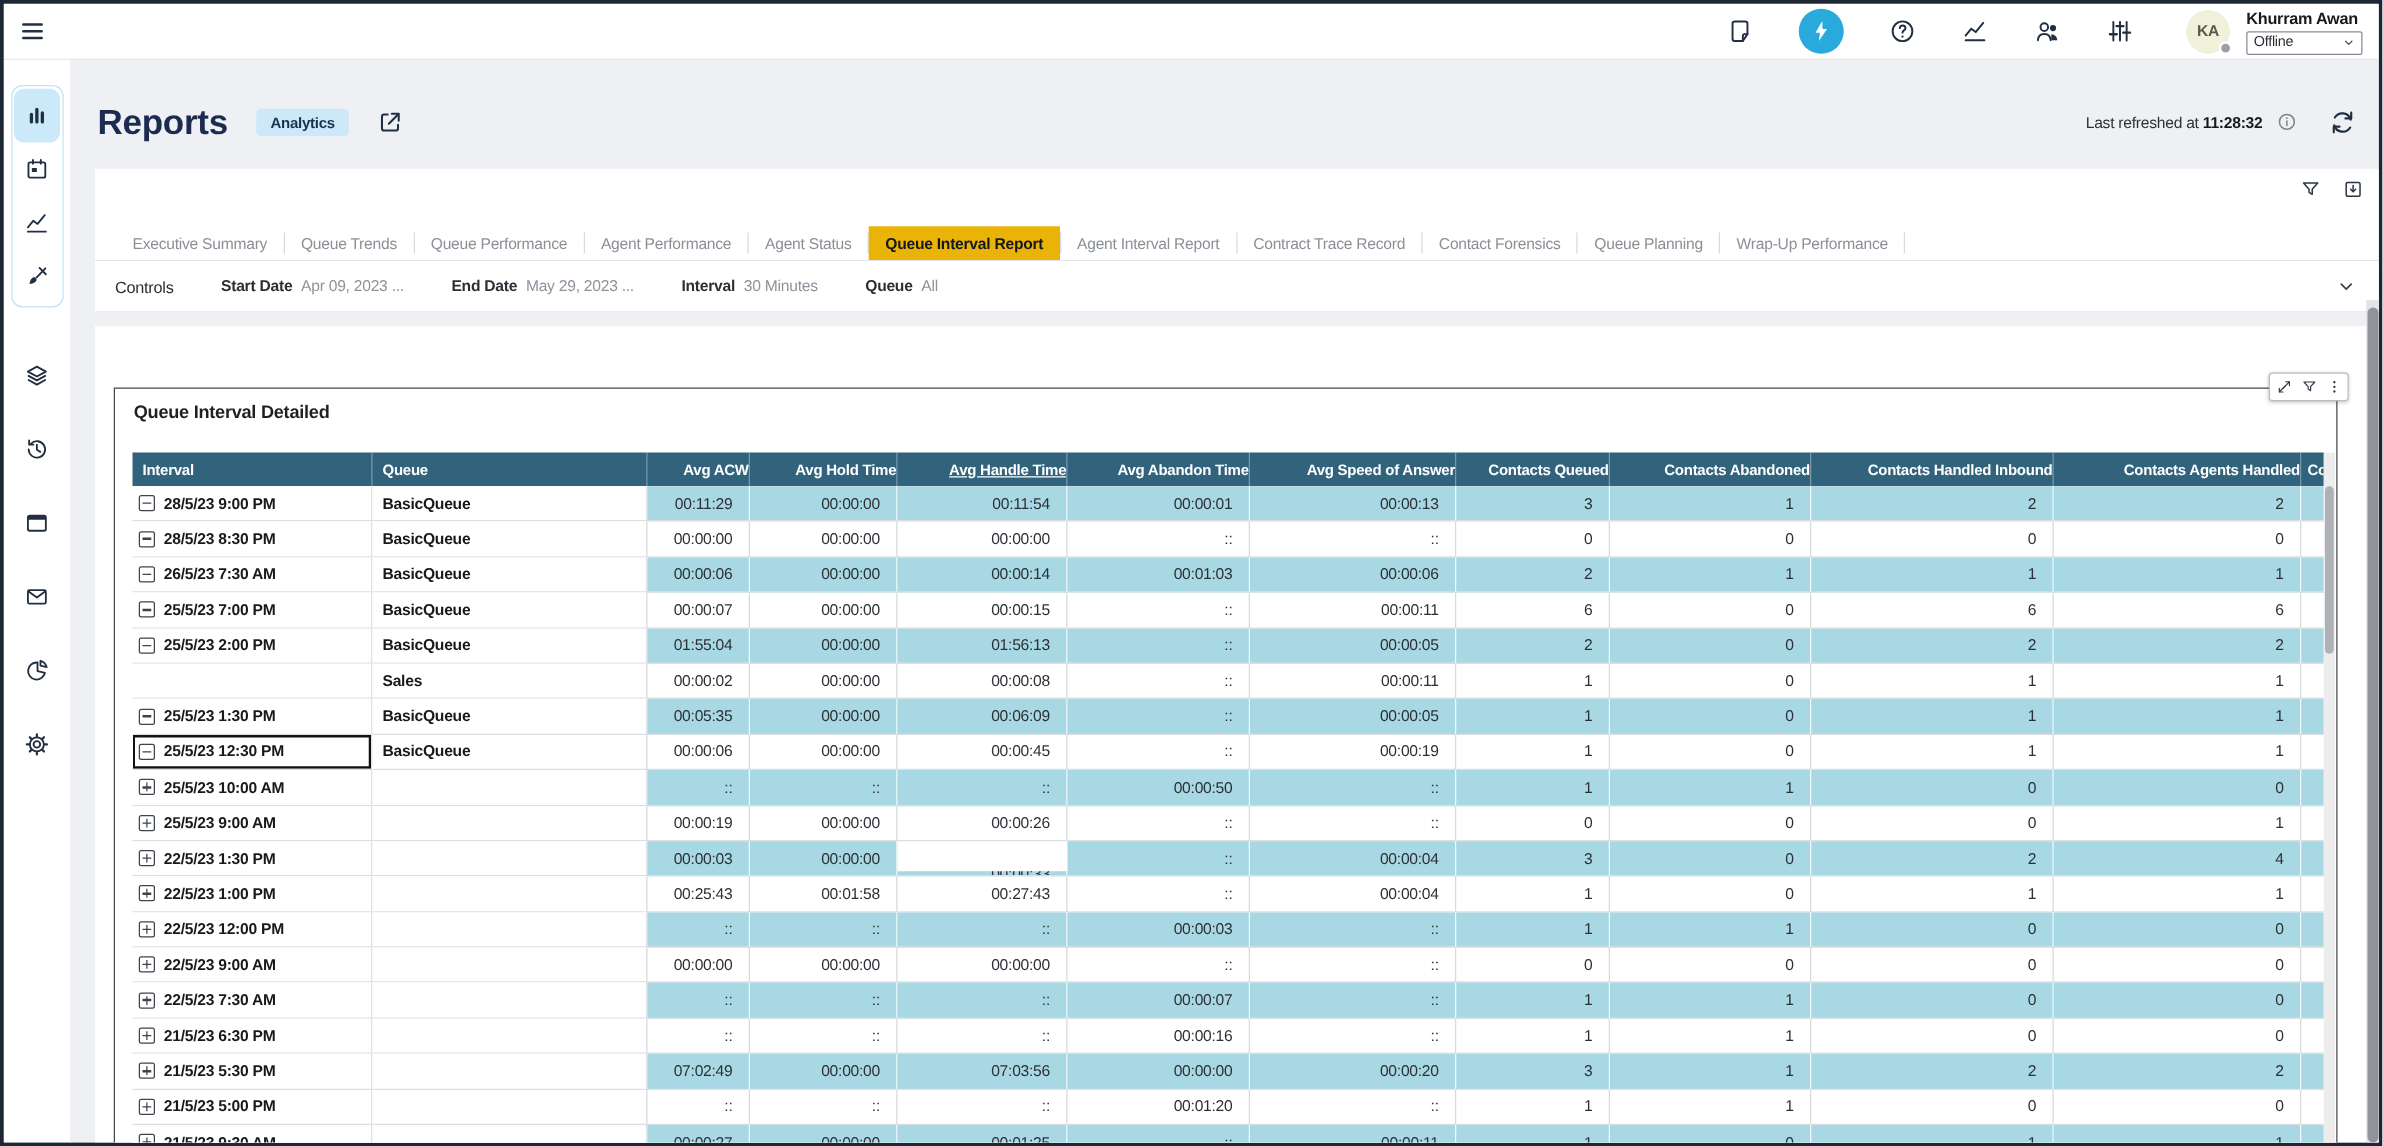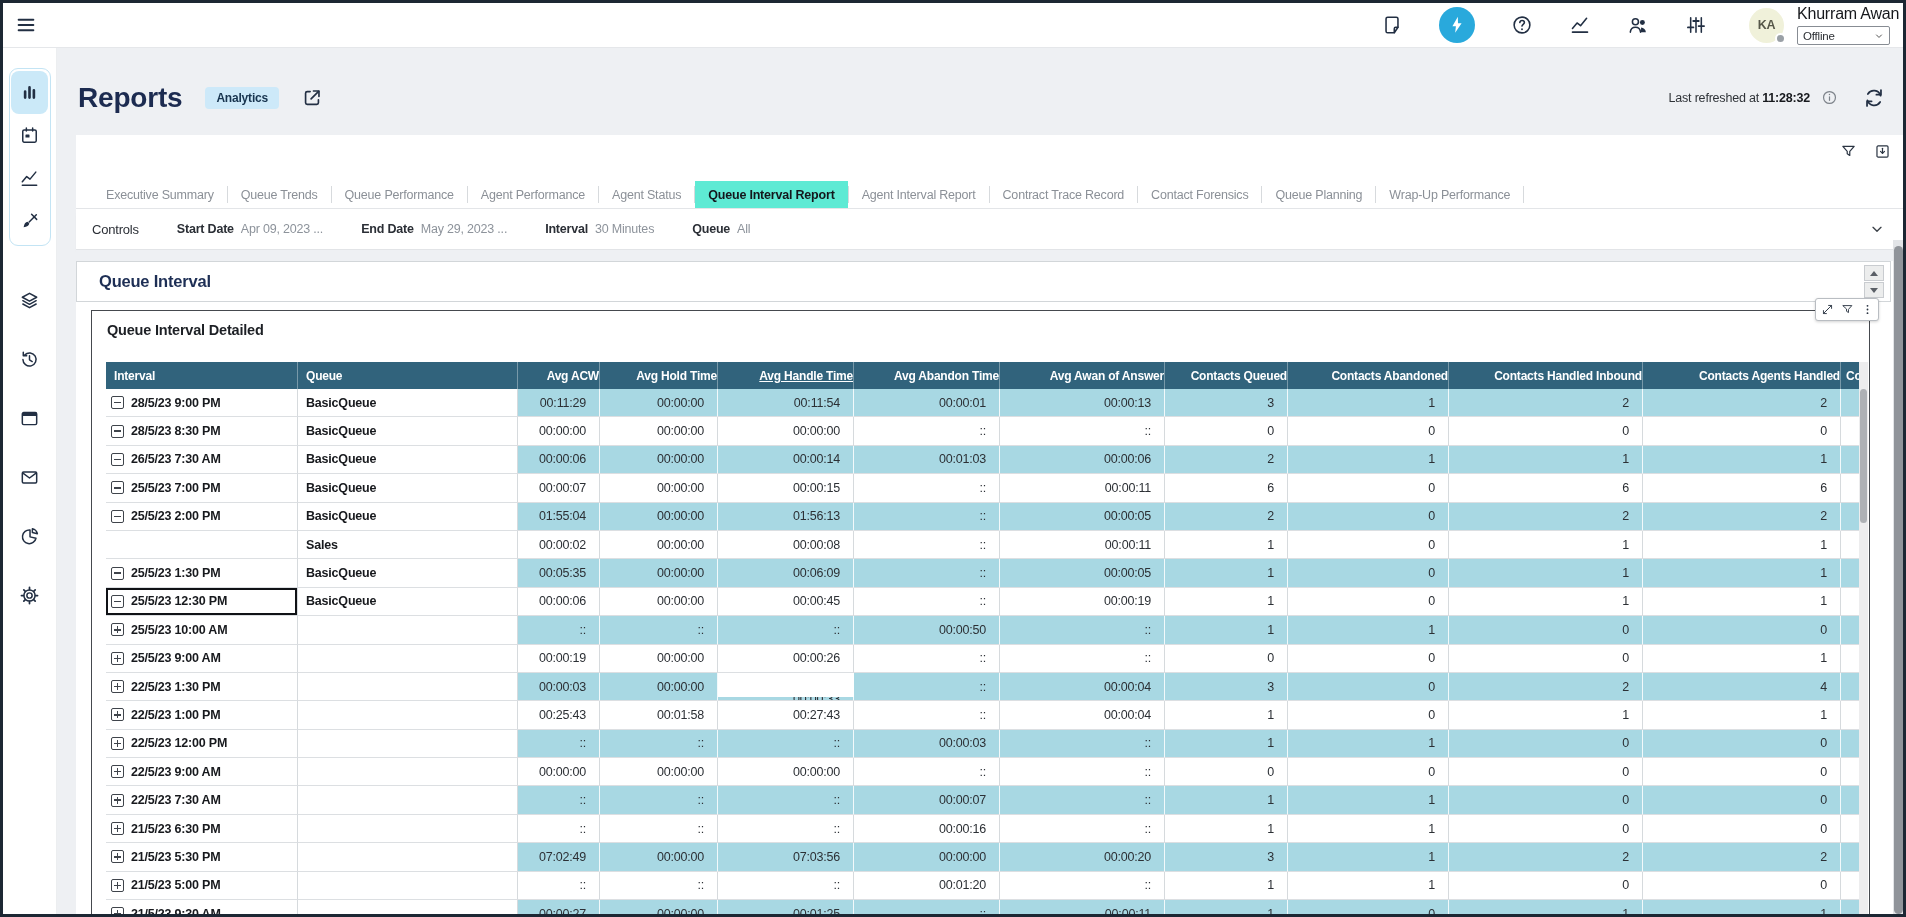--- a/index.html
+++ b/index.html
@@ -20,21 +20,21 @@
   .tb-btn { background:none; border:none; width:22px; height:22px; color:#222f43; cursor:pointer; }
   .tb-btn.bolt { width:36px; height:36px; border-radius:50%; background:#29a9dc; display:flex;
                  align-items:center; justify-content:center; }
   .tb-btn.bolt svg { width:20px; height:20px; }
   .avatar-wrap { position:relative; margin-left:42px; width:35px; height:35px; flex:none; cursor:pointer; }
   .avatar-circle { width:35px; height:35px; border-radius:50%; background:#f0f1da; color:#57584a;
                    font-size:12.5px; font-weight:700; display:flex; align-items:center; justify-content:center; }
   .status-dot { position:absolute; right:-2px; bottom:-1px; width:11px; height:11px; border-radius:50%;
                 background:#9aa0a6; border:2px solid #fff; }
   .user-col { margin-left:13px; width:93px; }
-  .user-name { font-size:16px; font-weight:400; color:#16181c; white-space:nowrap; }
+  .user-name { font-size:13px; font-weight:700; color:#16181c; white-space:nowrap; }
   .status-select { margin-top:3px; height:19px; border:1px solid #878c93; border-radius:2px; background:#fff;
                    display:flex; align-items:center; justify-content:space-between; padding:0 5px;
                    font-size:11.5px; color:#2b2e33; cursor:pointer; }
   .status-select .ic { width:10px; height:10px; color:#555; }
 
   
   .sidebar { position:absolute; left:0; top:45px; width:54px; bottom:0; background:#fff;
              border-right:1px solid #eceef0; display:flex; flex-direction:column; align-items:center; z-index:20; }
   .side-group { margin-top:20px; width:42px; border:1.5px solid #c3e4f4; border-radius:9px; padding:2px;
                 display:flex; flex-direction:column; align-items:center; }
@@ -61,21 +61,21 @@
 
   
   .panel { position:absolute; left:19px; top:87px; right:0; bottom:0; background:#fff; }
   .panel-tools { position:absolute; top:8px; right:12px; display:flex; gap:17px; z-index:5; }
   .panel-tools .tool { width:17px; height:17px; color:#2a3442; background:none; border:none; cursor:pointer; }
 
   .tabs { position:absolute; top:46px; left:0; right:0; height:28px; display:flex; align-items:stretch;
           padding-left:17px; border-bottom:1px solid #e3e5e8; }
   .tab { display:flex; align-items:center; padding:0 13px; font-size:12.5px; color:#8b9097;
          white-space:nowrap; cursor:pointer; }
-  .tab.active { background:#5eead4; color:#14171c; font-weight:700; }
+  .tab.active { background:#eab308; color:#14171c; font-weight:700; }
   .tab-sep { width:1px; background:#d7dadd; margin:5px 0; }
 
   .controls { position:absolute; top:74px; left:0; right:0; height:41px; display:flex; align-items:center;
               padding-left:16px; border-bottom:1px solid #e2e4e7; box-shadow:0 3px 4px -2px rgba(0,0,0,.08);
               background:#fff; }
   .controls-label { font-size:13px; color:#2b2f36; }
   .ctl { margin-left:38px; display:flex; align-items:center; cursor:pointer; }
   .ctl-label { font-size:12.5px; font-weight:700; color:#2b2f36; }
   .ctl-value { margin-left:7px; font-size:12.5px; color:#8d939b; }
   .controls-chevron { position:absolute; right:18px; width:16px; height:16px; color:#3a4047; cursor:pointer; }
@@ -400,27 +400,20 @@
             <span class="ctl-value">All</span>
           </span>
           <span class="controls-chevron ic">
           <svg viewBox="0 0 24 24" fill="none" stroke="currentColor" stroke-width="2" stroke-linecap="round" stroke-linejoin="round">
               <path d="M6 9.5l6 6 6-6"></path>
             </svg>
         </span>
       </div>
       <div class="gap-strip"></div>
 
-      <div class="qi-bar">
-        <h2 class="qi-title">Queue Interval</h2>
-        <div class="stepper">
-          <button class="step-btn up"></button>
-          <button class="step-btn down"></button>
-        </div>
-      </div>
 
       <div class="float-toolbar" id="float-toolbar">
           <button class="tool ic">
             <svg viewBox="0 0 24 24" fill="none" stroke="currentColor" stroke-width="1.7" stroke-linecap="round" stroke-linejoin="round">
               <path d="M14 4.5h5.5V10"></path>
               <path d="M10.2 13.8 19.2 4.8"></path>
               <path d="M10 19.5H4.5V14"></path>
               <path d="M4.8 19.2 13.8 10.2"></path>
             </svg>
           </button>
@@ -454,21 +447,21 @@
               <div class="th" style="width: 118px;">
                 <span class="col-header-label">Avg Hold Time</span>
               </div>
               <div class="th" style="width: 136px; text-decoration: underline;">
                 <span class="col-header-label">Avg Handle Time</span>
               </div>
               <div class="th" style="width: 146px;">
                 <span class="col-header-label">Avg Abandon Time</span>
               </div>
               <div class="th" style="width: 165px;">
-                <span class="col-header-label">Avg Awan of Answer</span>
+                <span class="col-header-label">Avg Speed of Answer</span>
               </div>
               <div class="th" style="width: 123px;">
                 <span class="col-header-label">Contacts Queued</span>
               </div>
               <div class="th" style="width: 161px;">
                 <span class="col-header-label">Contacts Abandoned</span>
               </div>
               <div class="th" style="width: 194px;">
                 <span class="col-header-label">Contacts Handled Inbound</span>
               </div>

